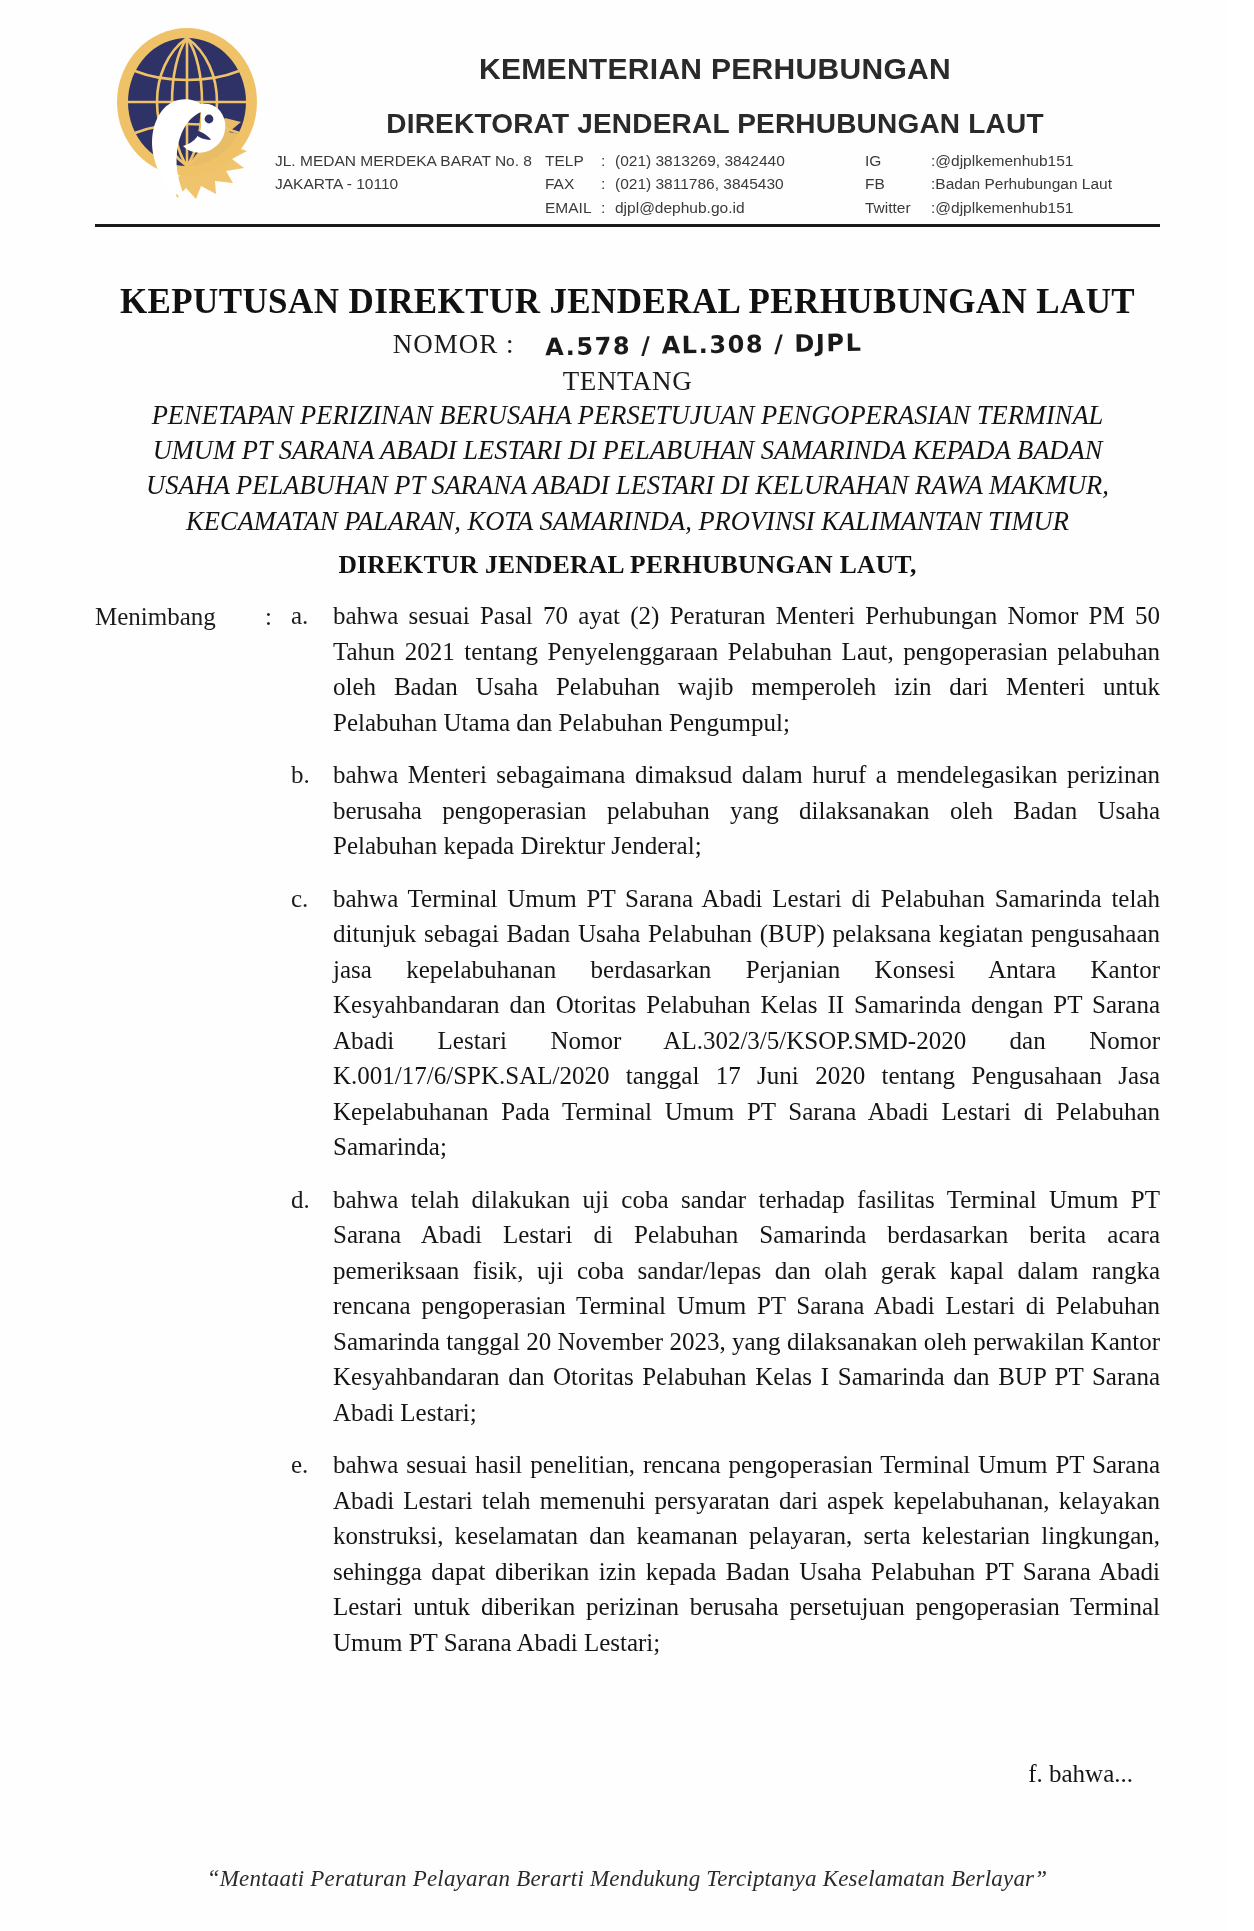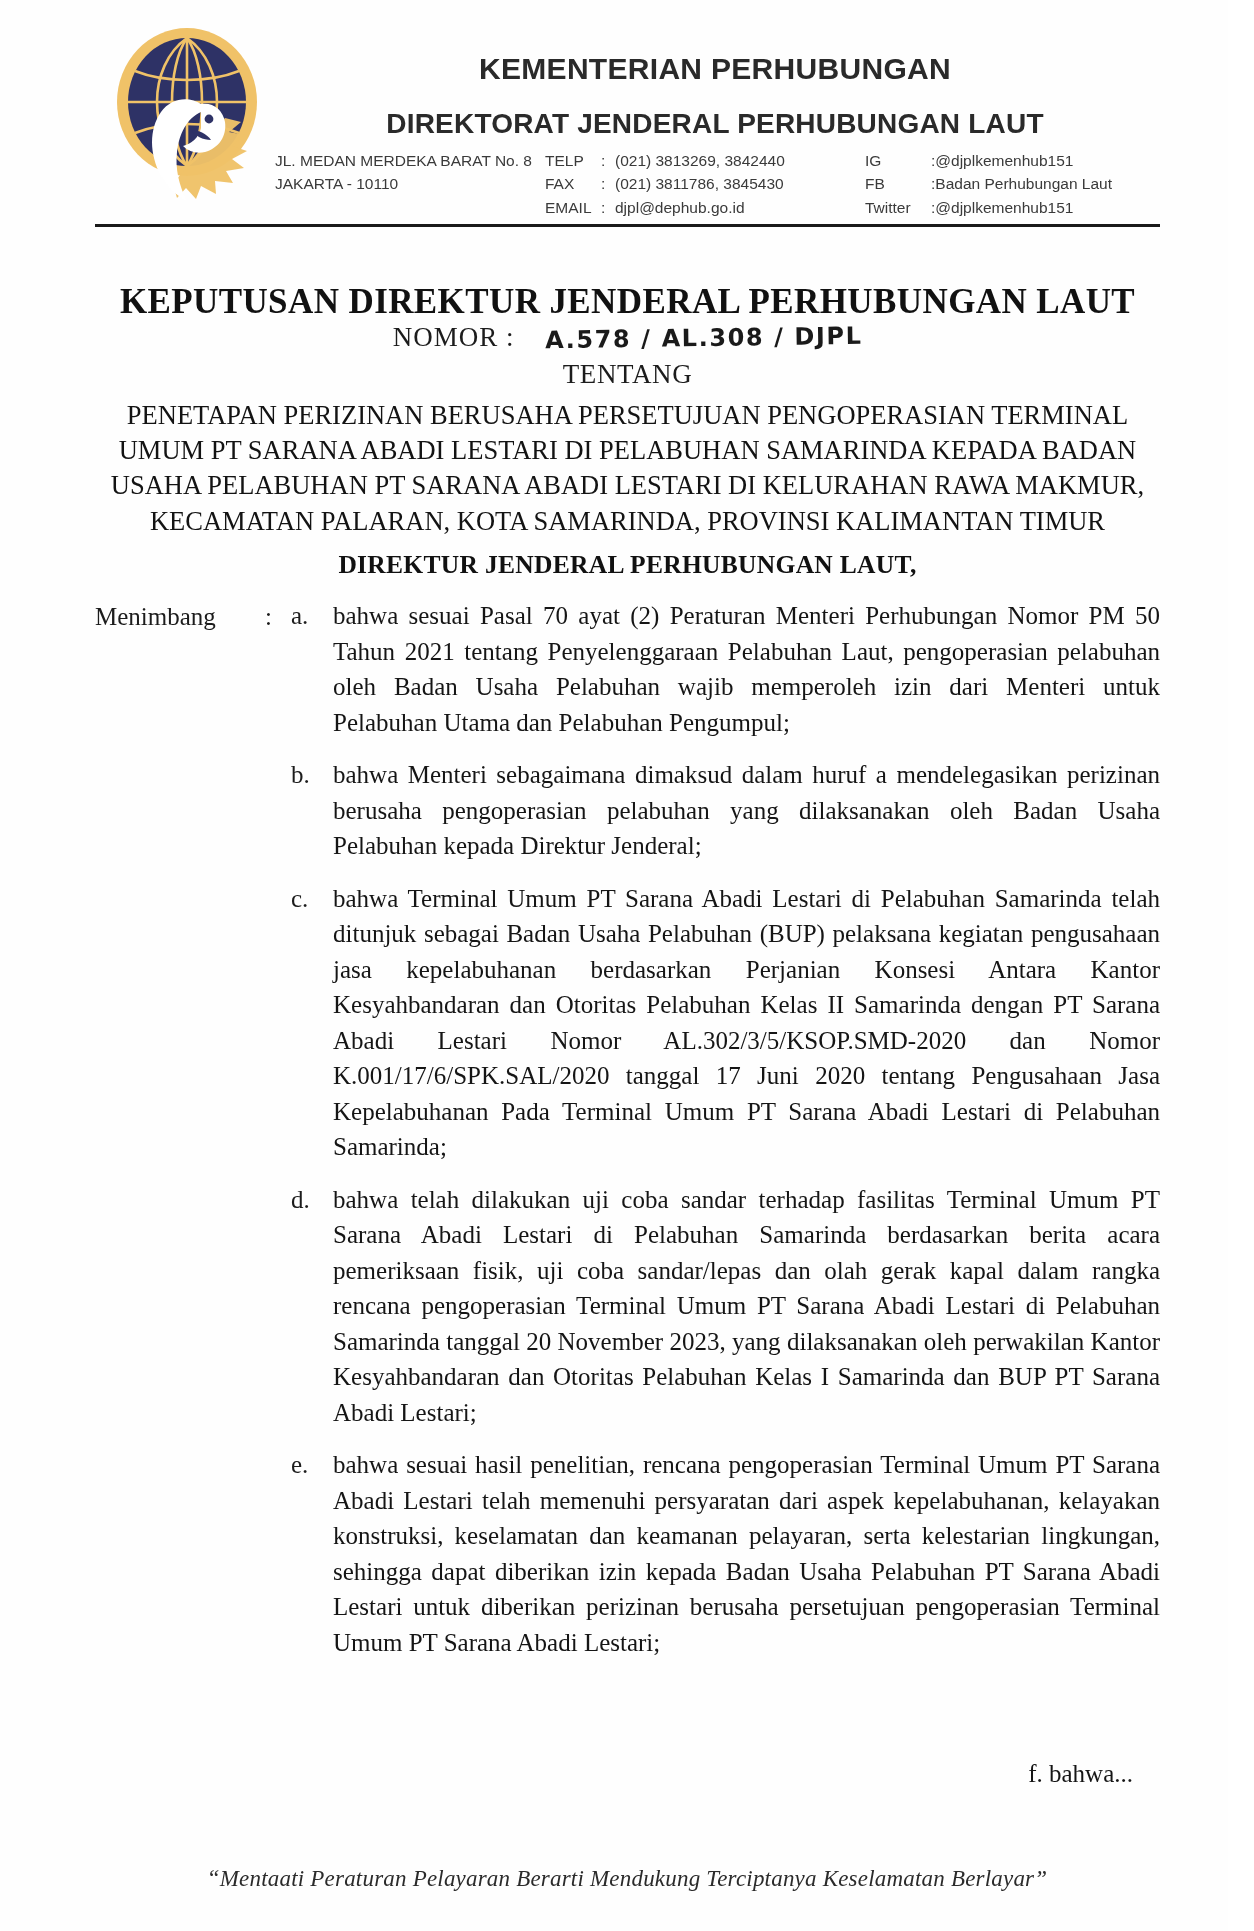--- a/index.html
+++ b/index.html
@@ -110,20 +110,21 @@
     text-align: center;
   }
   .kep-line {
     font-family: "Liberation Serif", serif;
     font-weight: bold;
     font-size: 35px;
     letter-spacing: 0.4px;
     color: #111;
   }
   .nomor-row {
+    margin-top: 7px;
     font-size: 27px;
     display: flex;
     justify-content: center;
     align-items: baseline;
     gap: 0;
   }
   .nomor-label {
     font-family: "Liberation Serif", serif;
     font-size: 27px;
     letter-spacing: 1px;
@@ -149,21 +150,21 @@
     position: absolute;
     left: 95px;
     top: 398px;
     width: 1065px;
     text-align: center;
     font-family: "Liberation Serif", serif;
     font-size: 26.5px;
     line-height: 1.33;
     color: #131313;
   }
-  .subject div { white-space: nowrap; }
+  .subject div { white-space: nowrap; font-style: italic; }
 
   .diretur-head {
     position: absolute;
     left: 95px;
     top: 550px;
     width: 1065px;
     text-align: center;
     font-family: "Liberation Serif", serif;
     font-weight: bold;
     font-size: 25.5px;

